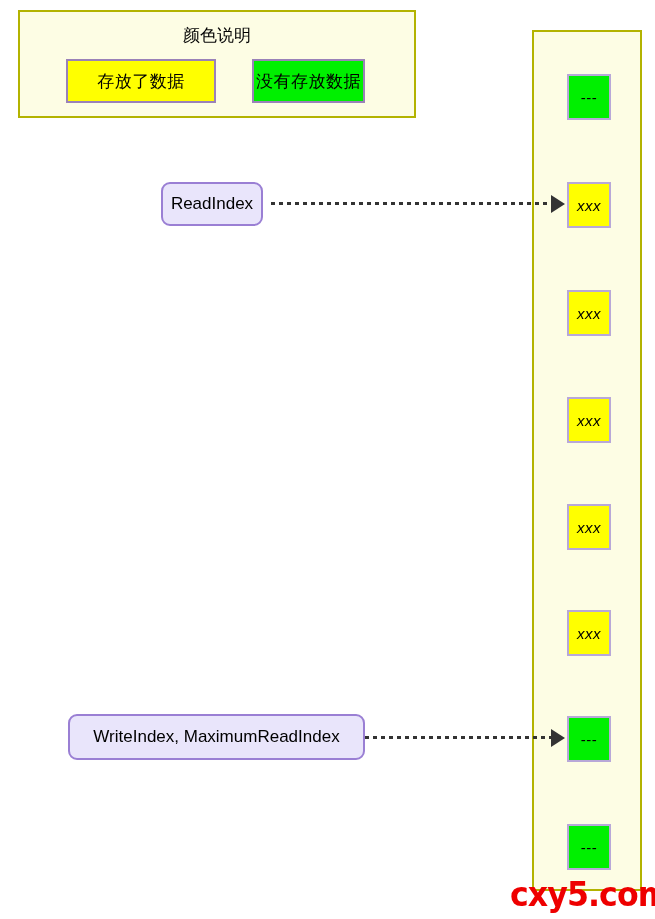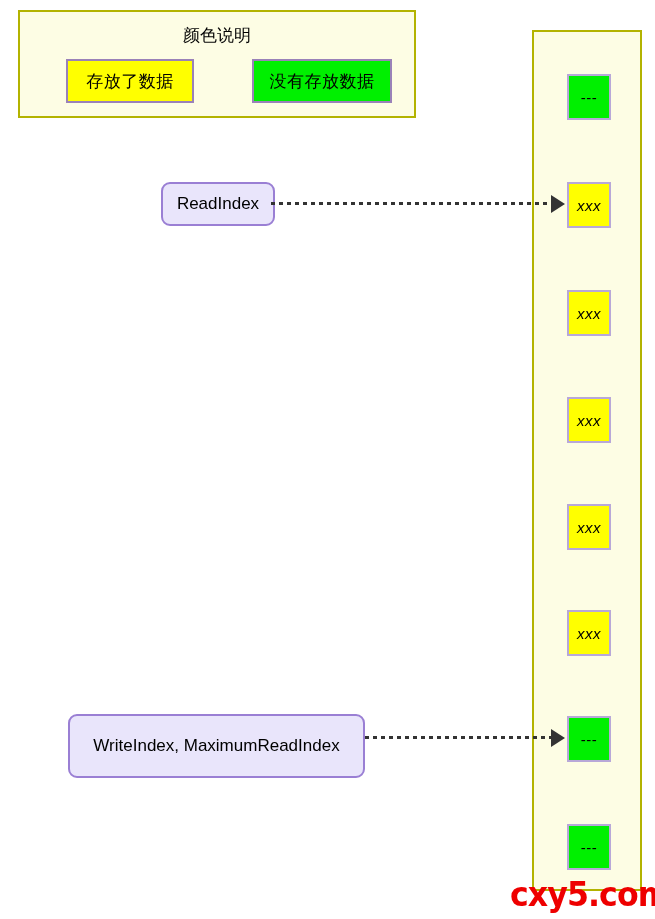--- a/index.html
+++ b/index.html
@@ -43,28 +43,28 @@
     font-size: 17px;
     color: #000000;
     display: flex;
     align-items: center;
     justify-content: center;
     letter-spacing: 0.5px;
   }
   #legend-swatch-stored {
     left: 46px;
     top: 47px;
-    width: 128px;
+    width: 150px;
     height: 44px;
     background: #ffff00;
   }
   #legend-swatch-empty {
     left: 232px;
     top: 47px;
-    width: 140px;
+    width: 113px;
     height: 44px;
     background: #00f000;
   }
 
   
   #buffer-column {
     position: absolute;
     left: 532px;
     top: 30px;
     width: 110px;
@@ -100,28 +100,28 @@
     display: flex;
     align-items: center;
     justify-content: center;
     font-size: 17px;
     color: #000000;
     white-space: nowrap;
   }
   #pointer-readindex {
     left: 161px;
     top: 182px;
-    width: 114px;
+    width: 102px;
     height: 44px;
   }
   #pointer-writeindex {
     left: 68px;
     top: 714px;
     width: 297px;
-    height: 64px;
+    height: 46px;
   }
 
   
   .connector {
     position: absolute;
     height: 3px;
     background-image: repeating-linear-gradient(
         to right,
         #333333 0px, #333333 4px,
         rgba(0,0,0,0) 4px, rgba(0,0,0,0) 8px);

